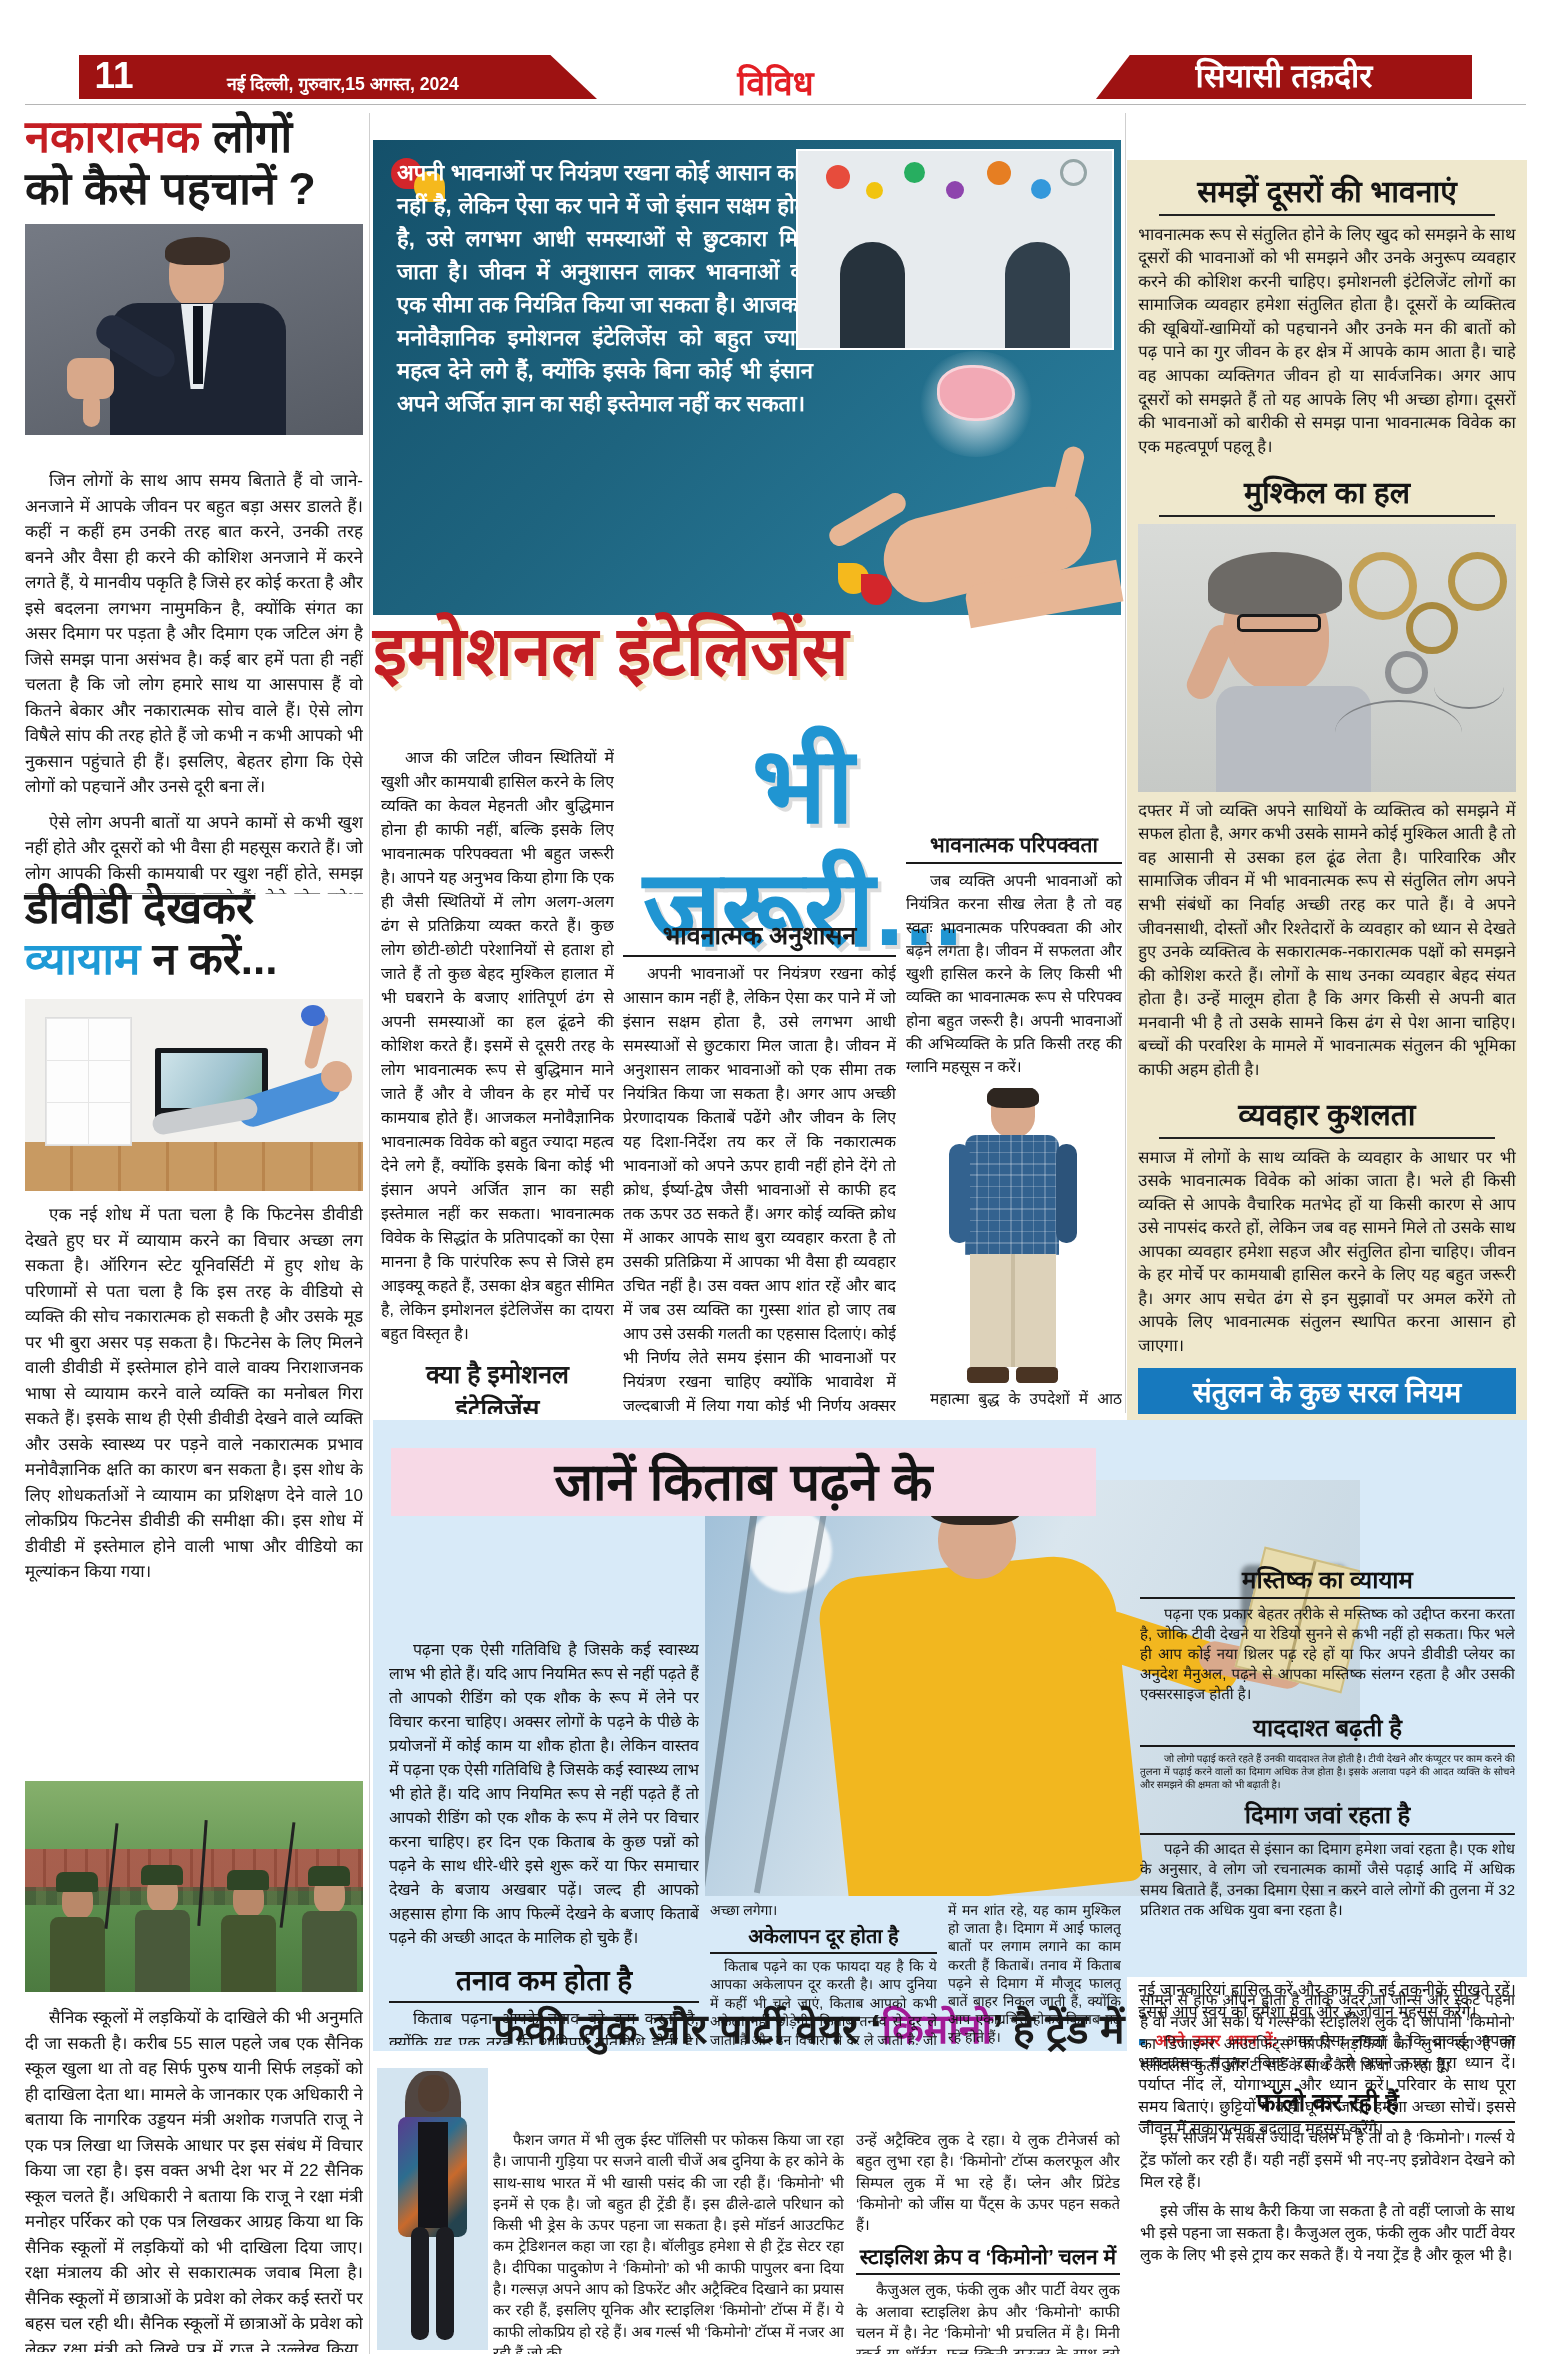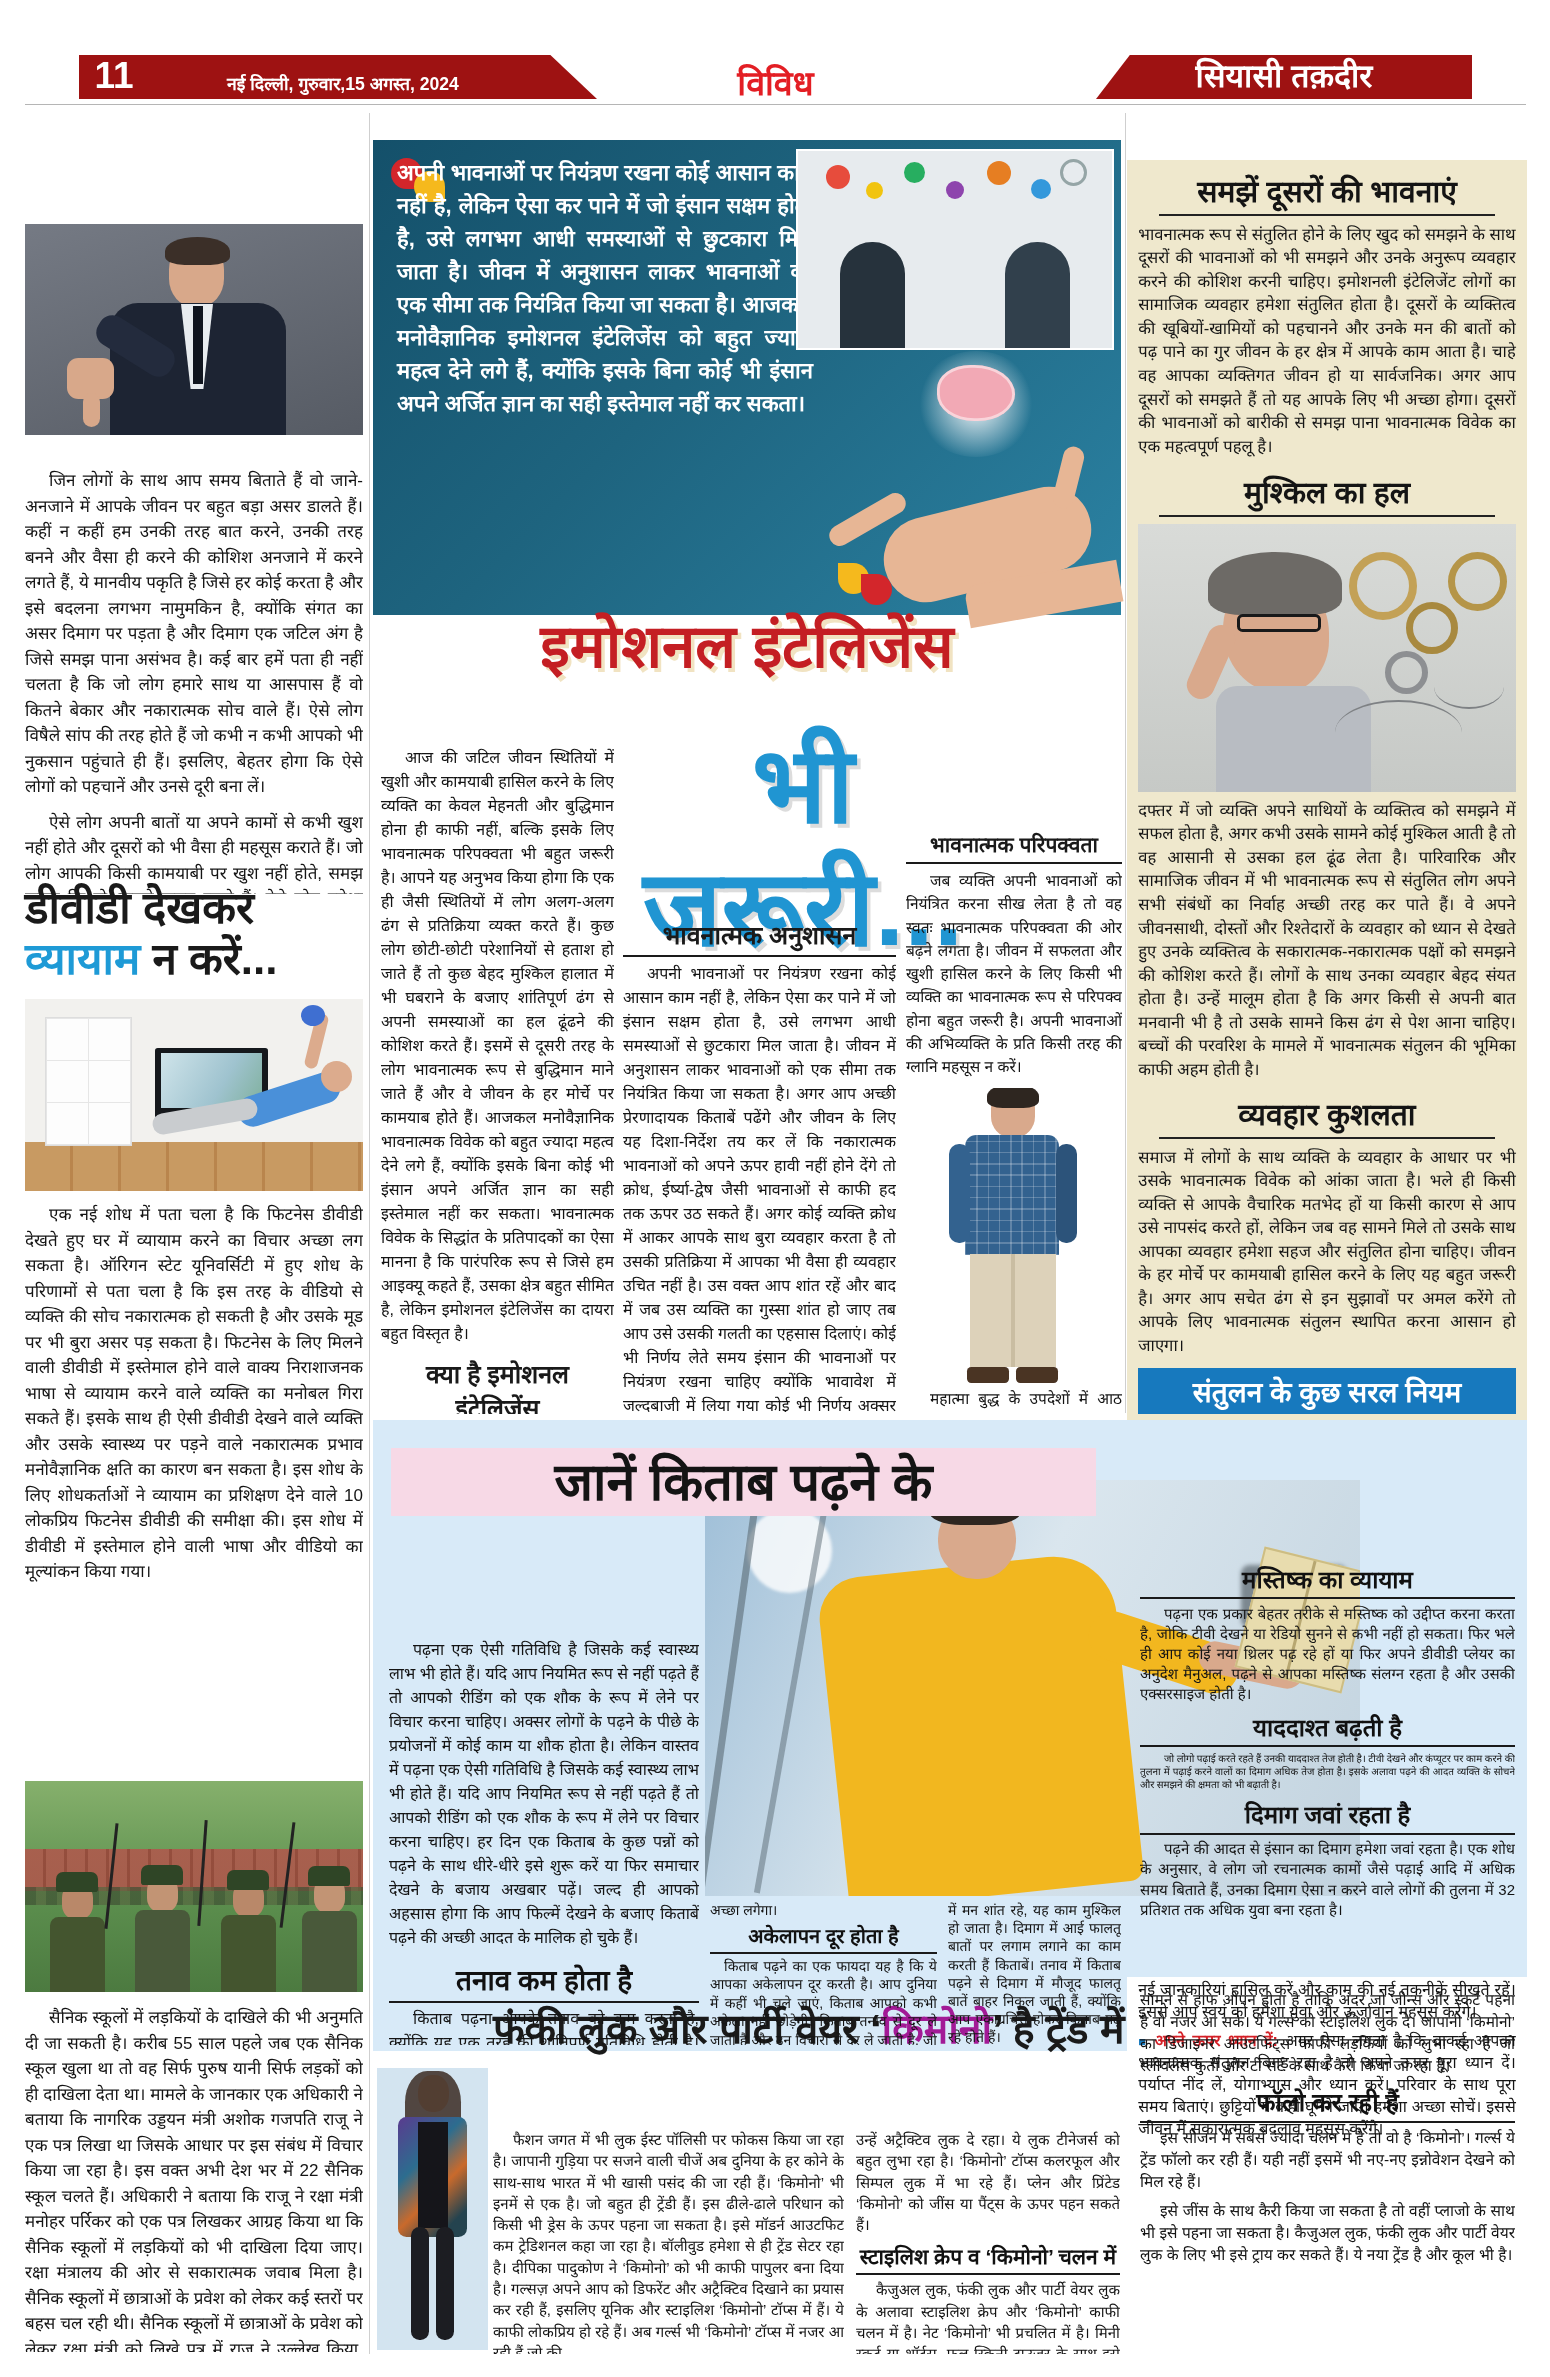--- a/index.html
+++ b/index.html
@@ -75,20 +75,24 @@
   <div class="abs mast-left">
     <span class="pageno">11</span>
     <span class="dateline">नई दिल्ली, गुरुवार,15 अगस्त, 2024</span>
   </div>
   <div class="abs section-label">विविध</div>
   <div class="abs mast-right">सियासी तक़दीर</div>
   <div class="abs header-rule"></div>
   <div class="abs col-rule" style="left:369px;top:113px;height:2241px;"></div>
   <div class="abs col-rule" style="left:1125px;top:113px;height:1300px;"></div>
 
+  <div class="abs hl" style="left:25px;top:111px;width:338px;font-size:45px;">
+    <span class="red">नकारात्मक</span><span> लोगों</span><br>
+    <span>को कैसे पहचानें ?</span>
+  </div>
   <div class="abs photo" style="left:25px;top:224px;width:338px;height:211px;background:linear-gradient(160deg,#757a84,#565b64);">
     <div class="abs" style="left:144px;top:20px;width:55px;height:63px;background:#d8a88a;border-radius:40% 40% 45% 45%;"></div>
     <div class="abs" style="left:140px;top:12.7px;width:65px;height:28px;background:#3b2f28;border-radius:50% 50% 30% 30%;"></div>
     <div class="abs" style="left:85px;top:79px;width:176px;height:134px;background:#1d2433;border-radius:28px 28px 0 0;"></div>
     <div class="abs" style="left:156px;top:80px;width:32px;height:85px;background:#e8ecf0;clip-path:polygon(0 0,100% 0,70% 100%,30% 100%);"></div>
     <div class="abs" style="left:168px;top:82px;width:10px;height:78px;background:#10151f;"></div>
     <div class="abs" style="left:68px;top:106px;width:85px;height:32px;background:#232b3d;border-radius:14px;transform:rotate(32deg);"></div>
     <div class="abs" style="left:42px;top:134px;width:47px;height:41px;background:#d8a88a;border-radius:11.3px;"></div>
     <div class="abs" style="left:58px;top:169px;width:17px;height:34px;background:#d8a88a;border-radius:8.5px;"></div>
   </div>
@@ -168,21 +172,21 @@
       <div class="gear-dot" style="left:262px;top:8.5px;width:21px;height:21px;border:3.5px solid #95a5a6;background:transparent;"></div>
     </div>
     <div class="glow" style="right:85px;top:211px;width:120px;height:106px;"></div>
     <div class="abs" style="right:106px;top:225px;width:78px;height:56px;background:#f2a9b5;border-radius:45% 55% 50% 50%;box-shadow:inset 0 0 0 2.8px rgba(255,255,255,.5);"></div>
     <div class="palm" style="right:28px;bottom:28px;width:211px;height:85px;border-radius:42px;transform:rotate(-14deg);"></div>
     <div class="palm" style="right:211px;bottom:85px;width:85px;height:21px;border-radius:10.6px;transform:rotate(-30deg);"></div>
     <div class="palm" style="right:42px;bottom:106px;width:21px;height:63px;border-radius:10.6px;transform:rotate(14deg);"></div>
     <div class="palm" style="right:0;bottom:0;width:155px;height:42px;border-radius:14px 0 0 0;transform:rotate(-10deg);"></div>
   </div>
 
-  <div class="abs hl red" style="left:373px;top:614px;width:748px;text-align:center;font-size:60px;line-height:1.1;
+  <div class="abs hl red" style="left:373px;top:614px;width:748px;font-size:69px;line-height:1.1;
        text-shadow:3.5px 3.5px 0 #f1e3c2;">इमोशनल इंटेलिजेंस</div>
   <div class="abs hl" style="left:620px;top:724px;width:366px;text-align:center;font-size:106px;color:#2095d2;
        text-shadow:3.5px 3.5px 0 #dcdcdc;">भी जरूरी...</div>
 
   <div class="abs overflow" style="left:381px;top:746px;width:233px;height:668px;">
     <div class="body-text" style="font-size:16px;">
       <p>आज की जटिल जीवन स्थितियों में खुशी और कामयाबी हासिल करने के लिए व्यक्ति का केवल मेहनती और बुद्धिमान होना ही काफी नहीं, बल्कि इसके लिए भावनात्मक परिपक्वता भी बहुत जरूरी है। आपने यह अनुभव किया होगा कि एक ही जैसी स्थितियों में लोग अलग-अलग ढंग से प्रतिक्रिया व्यक्त करते हैं। कुछ लोग छोटी-छोटी परेशानियों से हताश हो जाते हैं तो कुछ बेहद मुश्किल हालात में भी घबराने के बजाए शांतिपूर्ण ढंग से अपनी समस्याओं का हल ढूंढने की कोशिश करते हैं। इसमें से दूसरी तरह के लोग भावनात्मक रूप से बुद्धिमान माने जाते हैं और वे जीवन के हर मोर्चे पर कामयाब होते हैं। आजकल मनोवैज्ञानिक भावनात्मक विवेक को बहुत ज्यादा महत्व देने लगे हैं, क्योंकि इसके बिना कोई भी इंसान अपने अर्जित ज्ञान का सही इस्तेमाल नहीं कर सकता। भावनात्मक विवेक के सिद्धांत के प्रतिपादकों का ऐसा मानना है कि पारंपरिक रूप से जिसे हम आइक्यू कहते हैं, उसका क्षेत्र बहुत सीमित है, लेकिन इमोशनल इंटेलिजेंस का दायरा बहुत विस्तृत है।</p>
     </div>
     <div class="subhead" style="font-size:25px;">क्या है इमोशनल इंटेलिजेंस</div>
 

